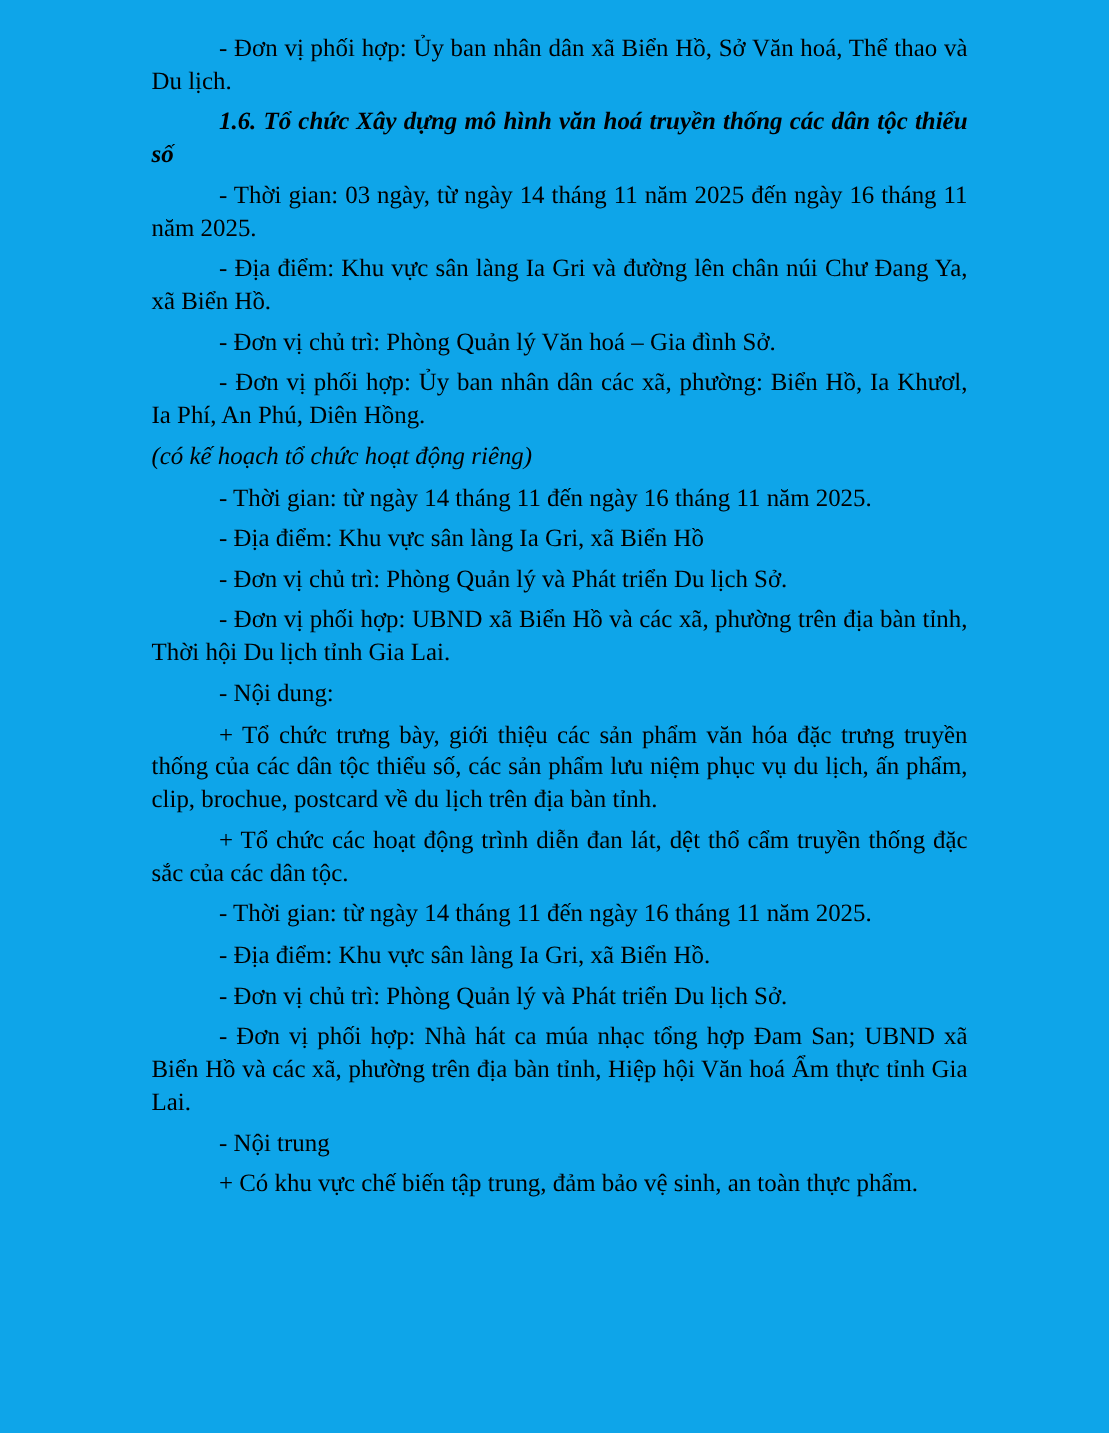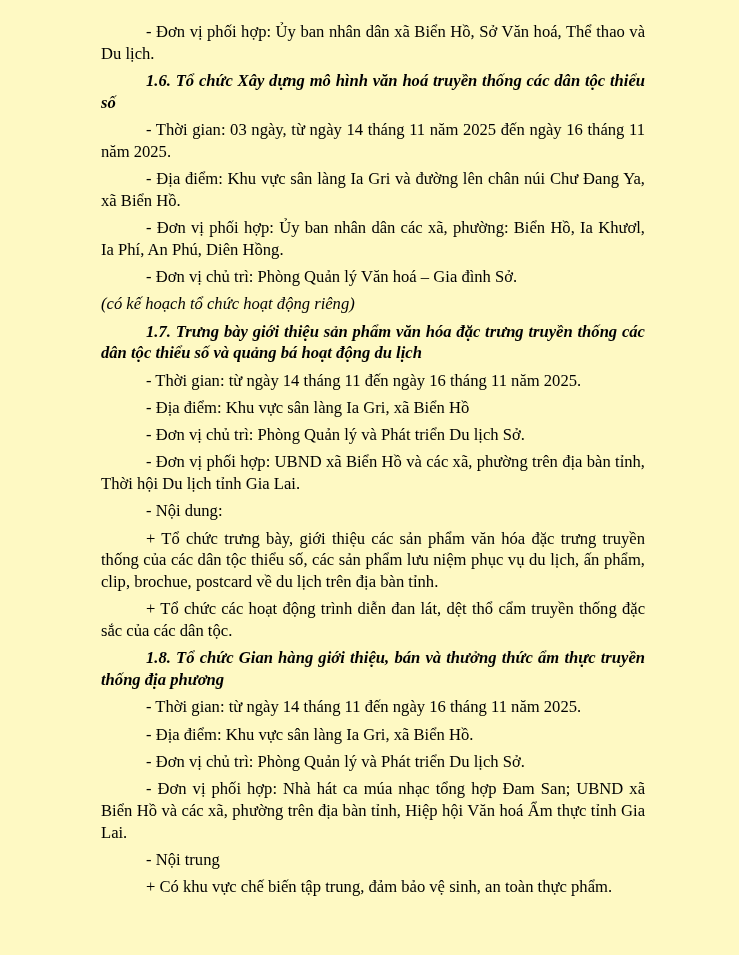--- a/index.html
+++ b/index.html
@@ -10,21 +10,21 @@
   body {
     width: 739px;
     height: 955px;
     overflow: hidden;
   }
   .page {
     box-sizing: border-box;
     width: 739px;
     height: 955px;
     padding: 21px 94px 0 101px;
-    background: #fef9c3;
+    background: #0ea5e9;
   }
   .page p {
     font-family: "Liberation Serif", "DejaVu Serif", serif;
     font-size: 16.6px;
     line-height: 21.7px;
     color: #000000;
     text-align: justify;
     text-indent: 45px;
     margin: 5.6px 0 0 0;
   }
@@ -42,31 +42,29 @@
   }
 </style>
 </head>
 <body>
 
 <div class="page">
   <p class="body">- Đơn vị phối hợp: Ủy ban nhân dân xã Biển Hồ, Sở Văn hoá, Thể thao và Du lịch.</p>
   <p class="heading">1.6. Tổ chức Xây dựng mô hình văn hoá truyền thống các dân tộc thiểu số</p>
   <p class="body">- Thời gian: 03 ngày, từ ngày 14 tháng 11 năm 2025 đến ngày 16 tháng 11 năm 2025.</p>
   <p class="body">- Địa điểm: Khu vực sân làng Ia Gri và đường lên chân núi Chư Đang Ya, xã Biển Hồ.</p>
+  <p class="body">- Đơn vị chủ trì: Phòng Quản lý Văn hoá – Gia đình Sở.</p>
   <p class="body">- Đơn vị phối hợp: Ủy ban nhân dân các xã, phường: Biển Hồ, Ia Khươl, Ia Phí, An Phú, Diên Hồng.</p>
-  <p class="body">- Đơn vị chủ trì: Phòng Quản lý Văn hoá – Gia đình Sở.</p>
   <p class="note">(có kế hoạch tổ chức hoạt động riêng)</p>
-  <p class="heading">1.7. Trưng bày giới thiệu sản phẩm văn hóa đặc trưng truyền thống các dân tộc thiểu số và quảng bá hoạt động du lịch</p>
   <p class="body">- Thời gian: từ ngày 14 tháng 11 đến ngày 16 tháng 11 năm 2025.</p>
   <p class="body">- Địa điểm: Khu vực sân làng Ia Gri, xã Biển Hồ</p>
   <p class="body">- Đơn vị chủ trì: Phòng Quản lý và Phát triển Du lịch Sở.</p>
   <p class="body">- Đơn vị phối hợp: UBND xã Biển Hồ và các xã, phường trên địa bàn tỉnh, Thời hội Du lịch tỉnh Gia Lai.</p>
   <p class="body">- Nội dung:</p>
   <p class="body">+ Tổ chức trưng bày, giới thiệu các sản phẩm văn hóa đặc trưng truyền thống của các dân tộc thiểu số, các sản phẩm lưu niệm phục vụ du lịch, ấn phẩm, clip, brochue, postcard về du lịch trên địa bàn tỉnh.</p>
   <p class="body">+ Tổ chức các hoạt động trình diễn đan lát, dệt thổ cẩm truyền thống đặc sắc của các dân tộc.</p>
-  <p class="heading">1.8. Tổ chức Gian hàng giới thiệu, bán và thưởng thức ẩm thực truyền thống địa phương</p>
   <p class="body">- Thời gian: từ ngày 14 tháng 11 đến ngày 16 tháng 11 năm 2025.</p>
   <p class="body">- Địa điểm: Khu vực sân làng Ia Gri, xã Biển Hồ.</p>
   <p class="body">- Đơn vị chủ trì: Phòng Quản lý và Phát triển Du lịch Sở.</p>
   <p class="body">- Đơn vị phối hợp: Nhà hát ca múa nhạc tổng hợp Đam San; UBND xã Biển Hồ và các xã, phường trên địa bàn tỉnh, Hiệp hội Văn hoá Ẩm thực tỉnh Gia Lai.</p>
   <p class="body">- Nội trung</p>
   <p class="body">+ Có khu vực chế biến tập trung, đảm bảo vệ sinh, an toàn thực phẩm.</p>
 </div>
 
 </body></html>

